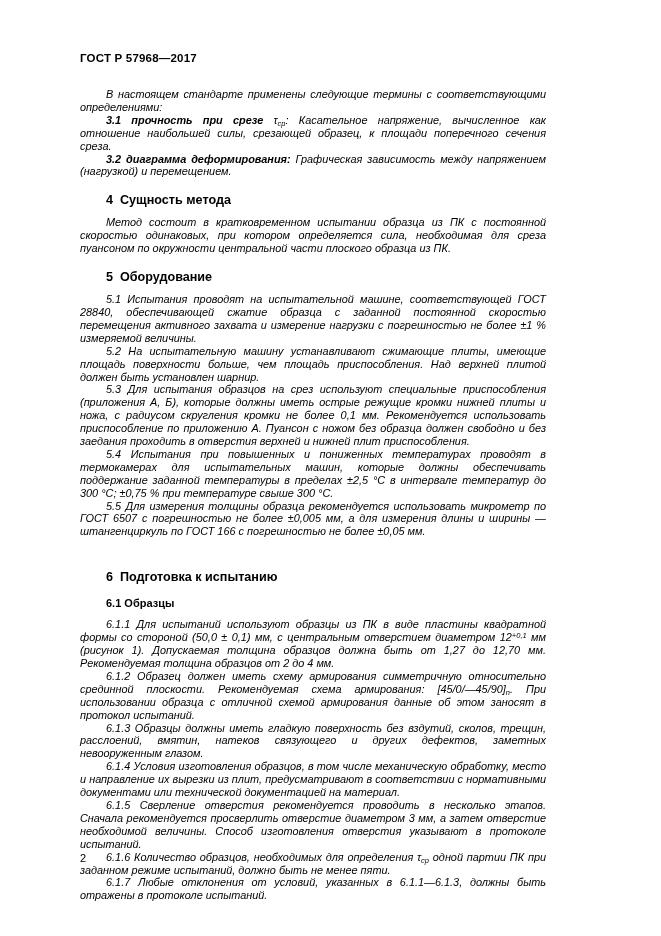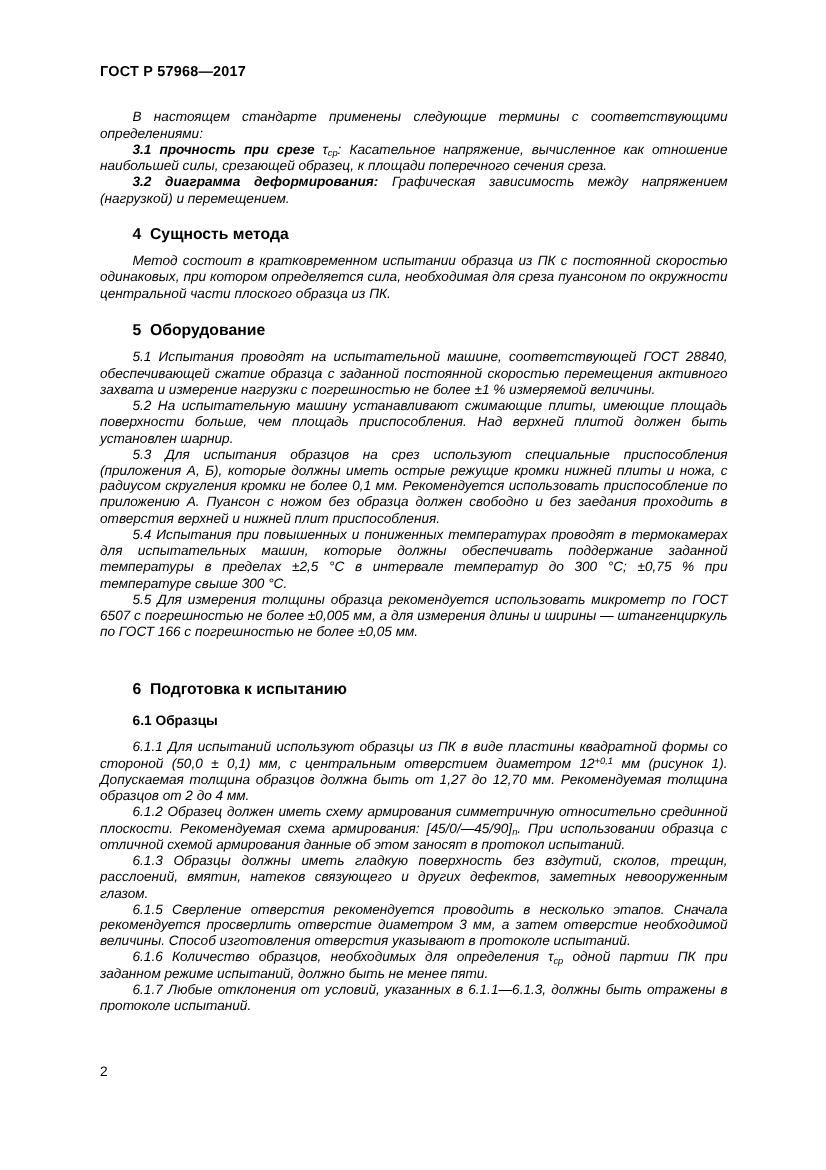--- a/index.html
+++ b/index.html
@@ -6,21 +6,21 @@
   html, body { margin: 0; padding: 0; }
   body {
     width: 661px; height: 936px;
     background: #ffffff;
     color: #000000;
     font-family: "Liberation Sans", "DejaVu Sans", sans-serif;
   }
   .page {
     position: relative;
     width: 661px; height: 936px;
-    padding: 52px 79px 0 80px;
+    padding: 52px 115px 0 80px;
     overflow: hidden;
     background: #ffffff;
   }
   .doc-header {
     font-size: 11.5px;
     font-weight: 700;
     letter-spacing: 0.2px;
     margin: 0 0 24px 0;
   }
   .h1 {
@@ -75,19 +75,20 @@
       <p class="p"><span>5.1 Испытания проводят на испытательной машине, соответствующей ГОСТ 28840, обеспечивающей сжатие образца с заданной постоянной скоростью перемещения активного захвата и измерение нагрузки с погрешностью не более ±1 % измеряемой величины.</span></p>
       <p class="p"><span>5.2 На испытательную машину устанавливают сжимающие плиты, имеющие площадь поверхности больше, чем площадь приспособления. Над верхней плитой должен быть установлен шарнир.</span></p>
       <p class="p"><span>5.3 Для испытания образцов на срез используют специальные приспособления (приложения А, Б), которые должны иметь острые режущие кромки нижней плиты и ножа, с радиусом скругления кромки не более 0,1 мм. Рекомендуется использовать приспособление по приложению А. Пуансон с ножом без образца должен свободно и без заедания проходить в отверстия верхней и нижней плит приспособления.</span></p>
       <p class="p"><span>5.4 Испытания при повышенных и пониженных температурах проводят в термокамерах для испытательных машин, которые должны обеспечивать поддержание заданной температуры в пределах ±2,5 °С в интервале температур до 300 °С; ±0,75 % при температуре свыше 300 °С.</span></p>
       <p class="p"><span>5.5 Для измерения толщины образца рекомендуется использовать микрометр по ГОСТ 6507 с погрешностью не более ±0,005 мм, а для измерения длины и ширины — штангенциркуль по ГОСТ 166 с погрешностью не более ±0,05 мм.</span></p>
       <div class="h1 extra-top"><span>6&nbsp;&nbsp;Подготовка к испытанию</span></div>
       <div class="h2"><span>6.1&nbsp;Образцы</span></div>
       <p class="p"><span>6.1.1 Для испытаний используют образцы из ПК в виде пластины квадратной формы со стороной (50,0 ± 0,1) мм, с центральным отверстием диаметром 12</span><sup>+0,1</sup><span> мм (рисунок 1). Допускаемая толщина образцов должна быть от 1,27 до 12,70 мм. Рекомендуемая толщина образцов от 2 до 4 мм.</span></p>
       <p class="p"><span>6.1.2 Образец должен иметь схему армирования симметричную относительно срединной плоскости. Рекомендуемая схема армирования: [45/0/—45/90]</span><sub>n</sub><span>. При использовании образца с отличной схемой армирования данные об этом заносят в протокол испытаний.</span></p>
       <p class="p"><span>6.1.3 Образцы должны иметь гладкую поверхность без вздутий, сколов, трещин, расслоений, вмятин, натеков связующего и других дефектов, заметных невооруженным глазом.</span></p>
+      <p class="p"><span>6.1.4 Условия изготовления образцов, в том числе механическую обработку, место и направление их вырезки из плит, предусматривают в соответствии с нормативными документами или технической документацией на материал.</span></p>
       <p class="p"><span>6.1.5 Сверление отверстия рекомендуется проводить в несколько этапов. Сначала рекомендуется просверлить отверстие диаметром 3 мм, а затем отверстие необходимой величины. Способ изготовления отверстия указывают в протоколе испытаний.</span></p>
       <p class="p"><span>6.1.6 Количество образцов, необходимых для определения τ</span><sub>ср</sub><span> одной партии ПК при заданном режиме испытаний, должно быть не менее пяти.</span></p>
       <p class="p"><span>6.1.7 Любые отклонения от условий, указанных в 6.1.1—6.1.3, должны быть отражены в протоколе испытаний.</span></p>
     </div>
 
   <div class="page-number">2</div>
 </div>
 
 </body></html>

